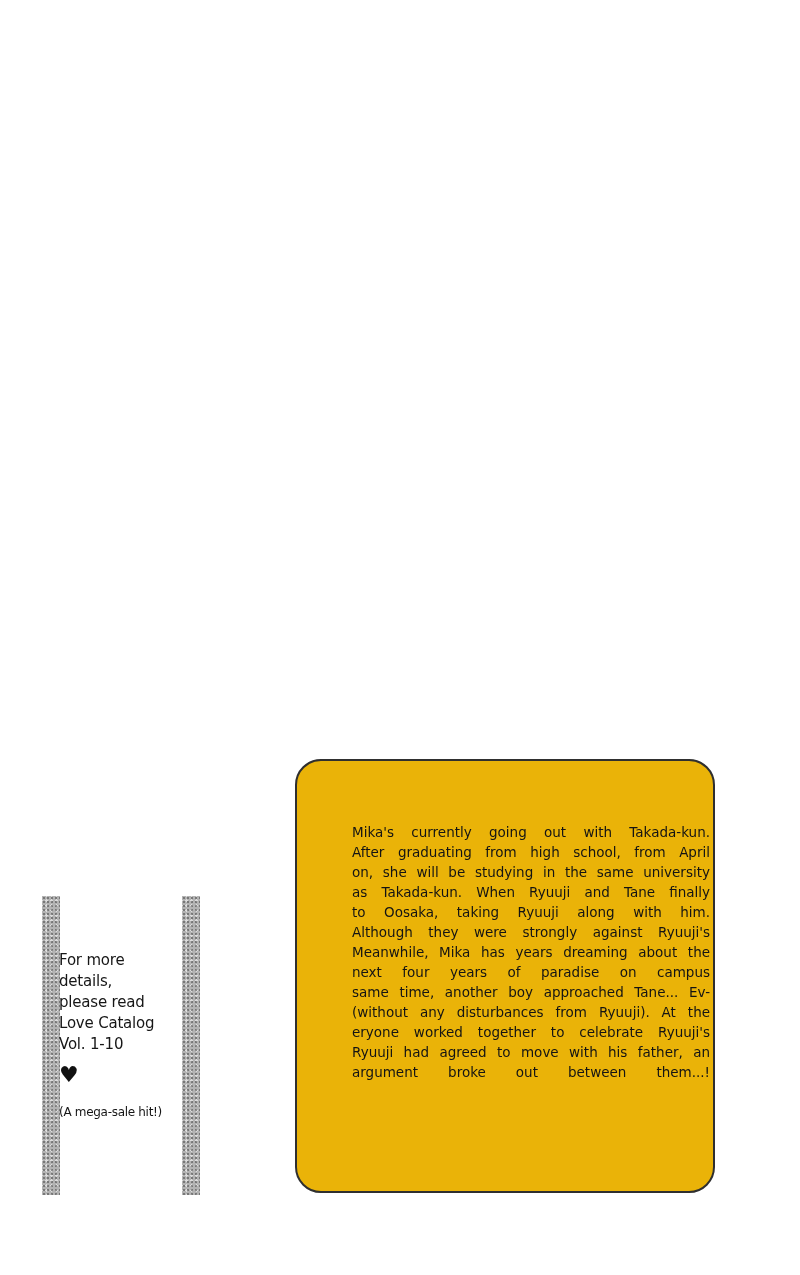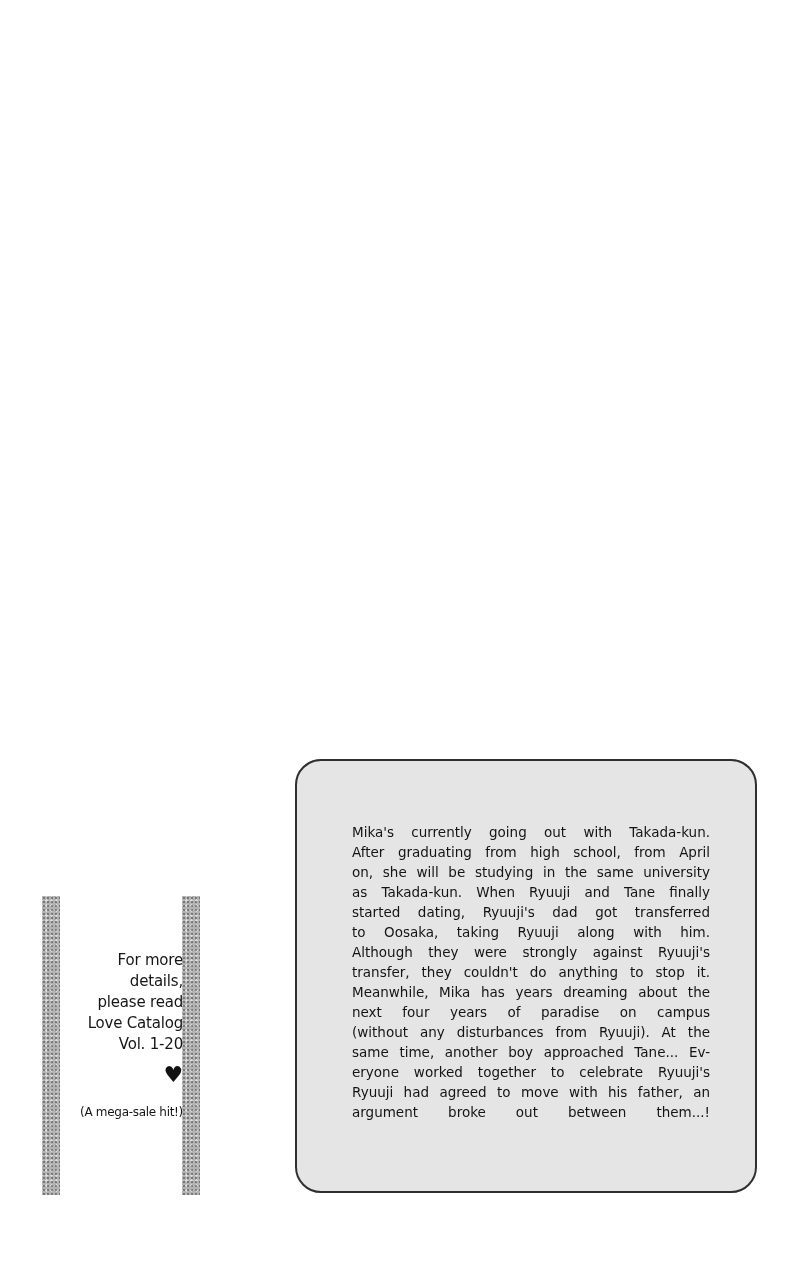--- a/index.html
+++ b/index.html
@@ -28,21 +28,21 @@
   }
   .bar-left  { left: 42px; }
   .bar-right { left: 182px; }
 
   
   .promo {
     position: absolute;
     left: 59px;
     top: 950px;
     width: 124px;
-    text-align: right;
+    text-align: left;
     font-size: 15px;
     line-height: 21px;
     letter-spacing: -0.2px;
     color: #161616;
   }
   .promo-line.italic { }
   .promo-heart {
     font-size: 22px;
     line-height: 26px;
     margin-top: 7px;
@@ -53,26 +53,26 @@
     font-size: 12px;
     line-height: 15px;
     letter-spacing: -0.3px;
   }
 
   
   .summary-box {
     position: absolute;
     left: 295px;
     top: 759px;
-    width: 462px;
+    width: 420px;
     height: 434px;
     box-sizing: border-box;
     border: 2px solid #2f2f2f;
     border-radius: 26px;
-    background: #e5e5e5;
+    background: #eab308;
   }
   .summary-text {
     position: absolute;
     left: 55px;
     top: 61px;
     width: 358px;
     font-size: 13.5px;
     line-height: 20px;
     color: #141414;
   }
@@ -90,38 +90,36 @@
 <div class="page">
 
   <div class="bar bar-left"></div>
   <div class="bar bar-right"></div>
 
   <div class="promo">
     <div class="promo-line">For more</div>
     <div class="promo-line">details,</div>
     <div class="promo-line">please read</div>
     <div class="promo-line italic">Love Catalog</div>
-    <div class="promo-line">Vol. 1-20</div>
+    <div class="promo-line">Vol. 1-10</div>
     <div class="promo-heart">♥</div>
     <div class="promo-footnote">(A mega-sale hit!)</div>
   </div>
 
   <div class="summary-box">
     <div class="summary-text">
       <div class="s-line">Mika's currently going out with Takada-kun.</div>
       <div class="s-line">After graduating from high school, from April</div>
       <div class="s-line">on, she will be studying in the same university</div>
       <div class="s-line">as Takada-kun. When Ryuuji and Tane finally</div>
-      <div class="s-line">started dating, Ryuuji's dad got transferred</div>
       <div class="s-line">to Oosaka, taking Ryuuji along with him.</div>
       <div class="s-line">Although they were strongly against Ryuuji's</div>
-      <div class="s-line">transfer, they couldn't do anything to stop it.</div>
       <div class="s-line">Meanwhile, Mika has years dreaming about the</div>
       <div class="s-line">next four years of paradise on campus</div>
+      <div class="s-line">same time, another boy approached Tane... Ev-</div>
       <div class="s-line">(without any disturbances from Ryuuji). At the</div>
-      <div class="s-line">same time, another boy approached Tane... Ev-</div>
       <div class="s-line">eryone worked together to celebrate Ryuuji's</div>
       <div class="s-line">Ryuuji had agreed to move with his father, an</div>
       <div class="s-line">argument broke out between them...!</div>
     </div>
   </div>
 
 </div>
 
 </body></html>

